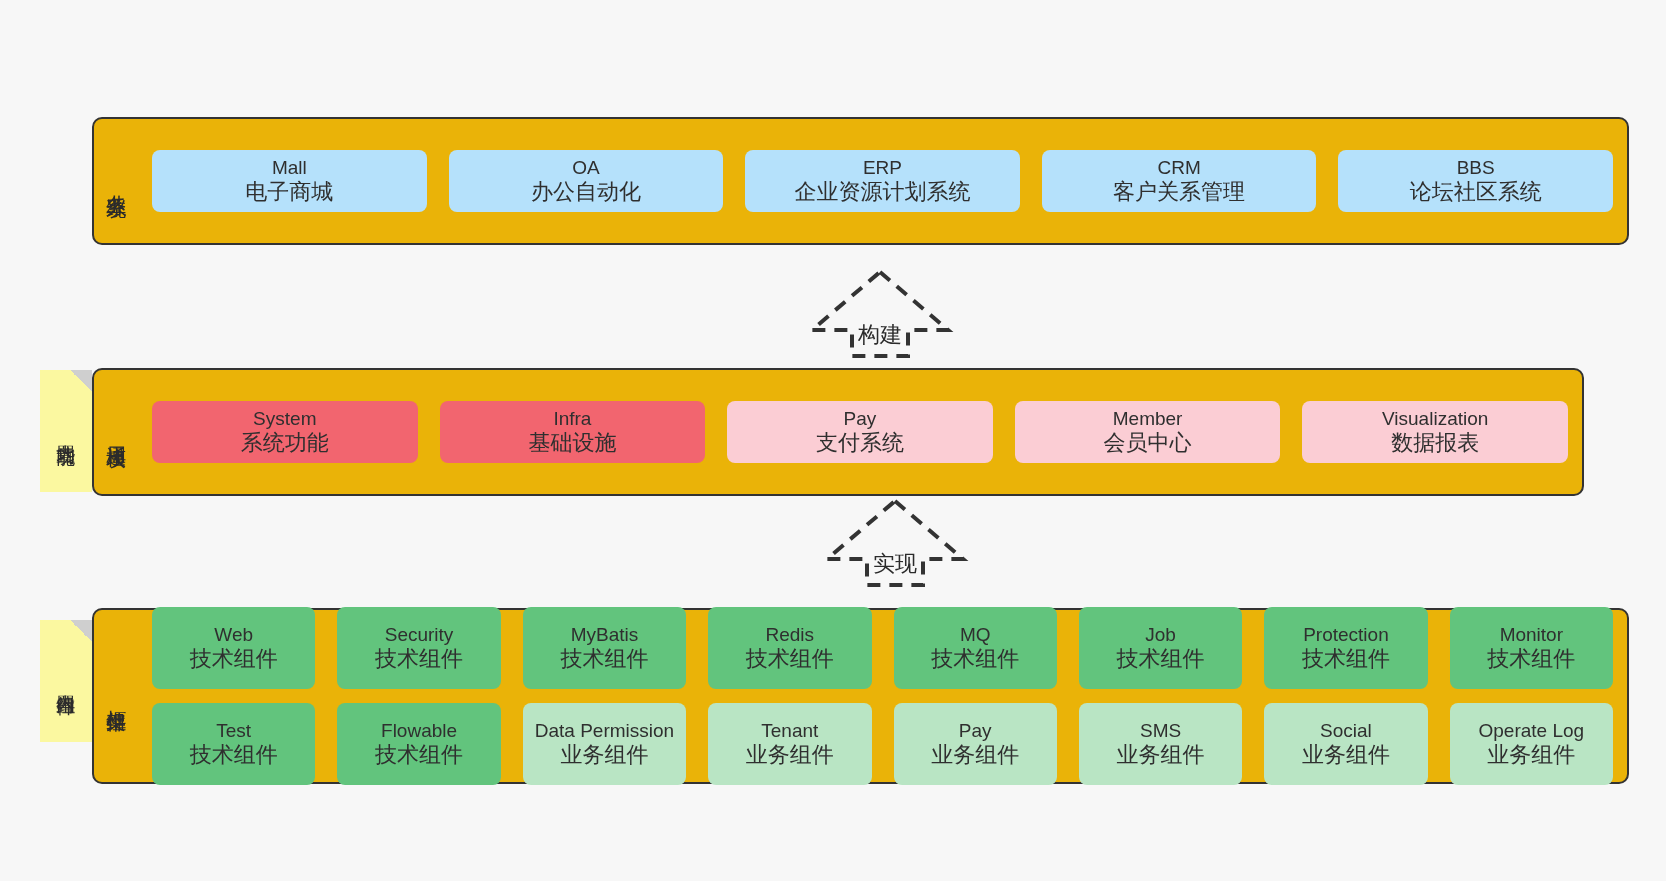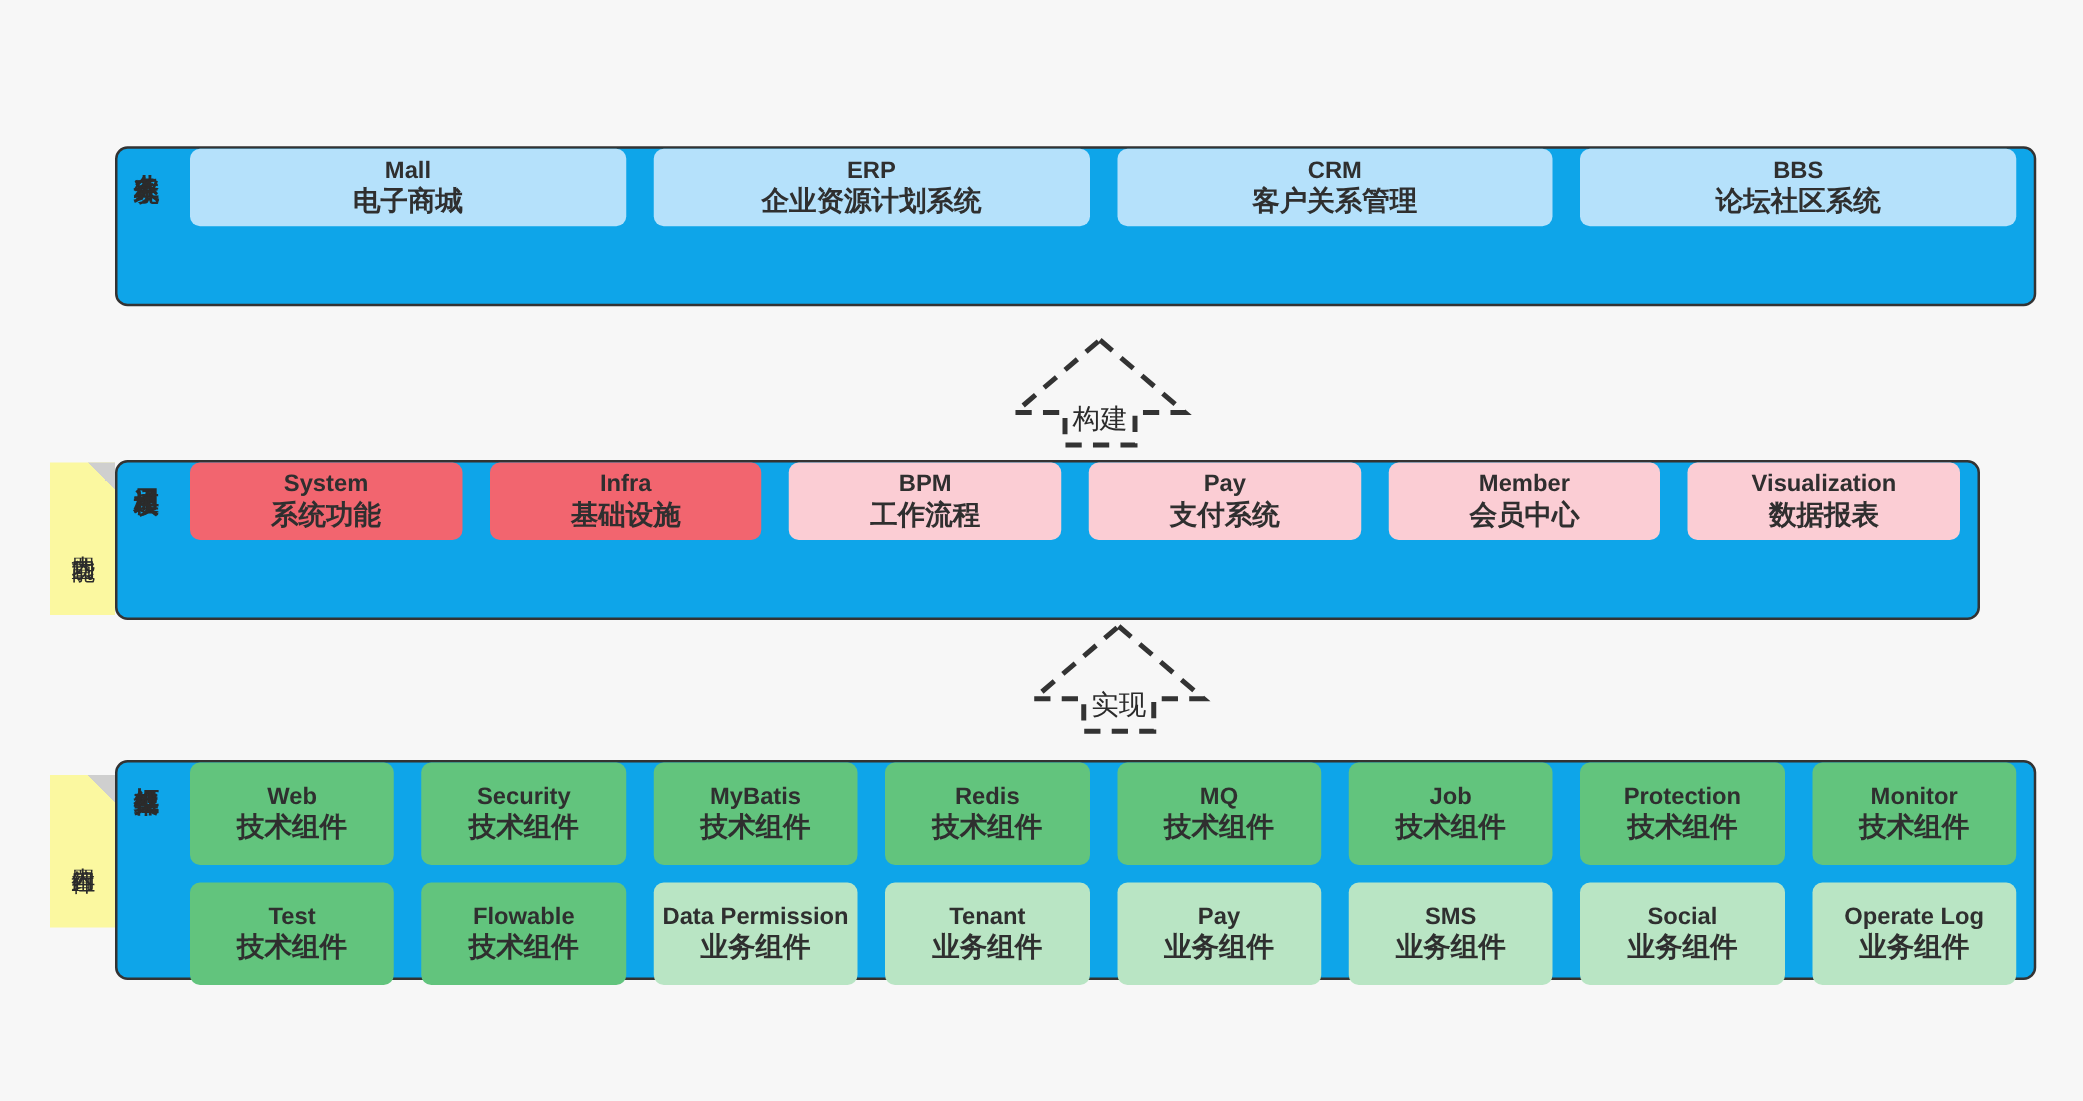--- a/index.html
+++ b/index.html
@@ -13,26 +13,25 @@
   }
   .canvas {
     position: relative;
     width: 1666px;
     height: 881px;
   }
 
   
   .layer {
     position: absolute;
-    background: #0ea5e9;
+    background: #eab308;
     border: 2px solid #333333;
     border-radius: 10px;
     display: flex;
-    align-items: flex-start;
-    font-weight: bold;
+    align-items: center;
   }
   .layer-title {
     flex: 0 0 auto;
     width: 44px;
     display: flex;
     align-items: center;
     justify-content: center;
     font-size: 20px;
     color: #2b2b2b;
     line-height: 1.08;
@@ -126,20 +125,24 @@
 
   <div class="layer" style="left:92px; top:117px; width:1537px; height:128px;">
     <div class="layer-title">业务系统</div>
     <div class="layer-body">
       <div class="row">
         <div class="card c-blue">
           <span class="en">Mall</span>
           <span class="cn">电子商城</span>
         </div>
         <div class="card c-blue">
+          <span class="en">OA</span>
+          <span class="cn">办公自动化</span>
+        </div>
+        <div class="card c-blue">
           <span class="en">ERP</span>
           <span class="cn">企业资源计划系统</span>
         </div>
         <div class="card c-blue">
           <span class="en">CRM</span>
           <span class="cn">客户关系管理</span>
         </div>
         <div class="card c-blue">
           <span class="en">BBS</span>
           <span class="cn">论坛社区系统</span>
@@ -166,24 +169,20 @@
       <div class="row">
         <div class="card c-red">
           <span class="en">System</span>
           <span class="cn">系统功能</span>
         </div>
         <div class="card c-red">
           <span class="en">Infra</span>
           <span class="cn">基础设施</span>
         </div>
         <div class="card c-pink">
-          <span class="en">BPM</span>
-          <span class="cn">工作流程</span>
-        </div>
-        <div class="card c-pink">
           <span class="en">Pay</span>
           <span class="cn">支付系统</span>
         </div>
         <div class="card c-pink">
           <span class="en">Member</span>
           <span class="cn">会员中心</span>
         </div>
         <div class="card c-pink">
           <span class="en">Visualization</span>
           <span class="cn">数据报表</span>

